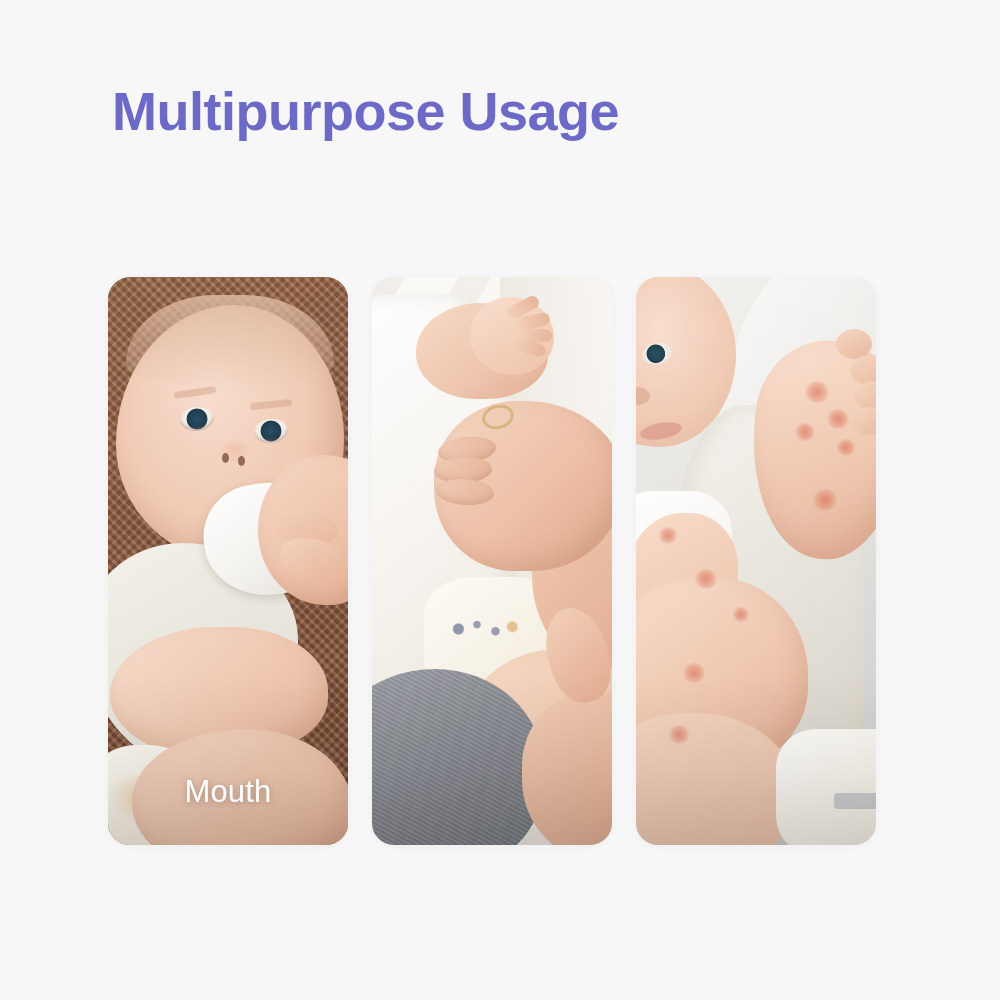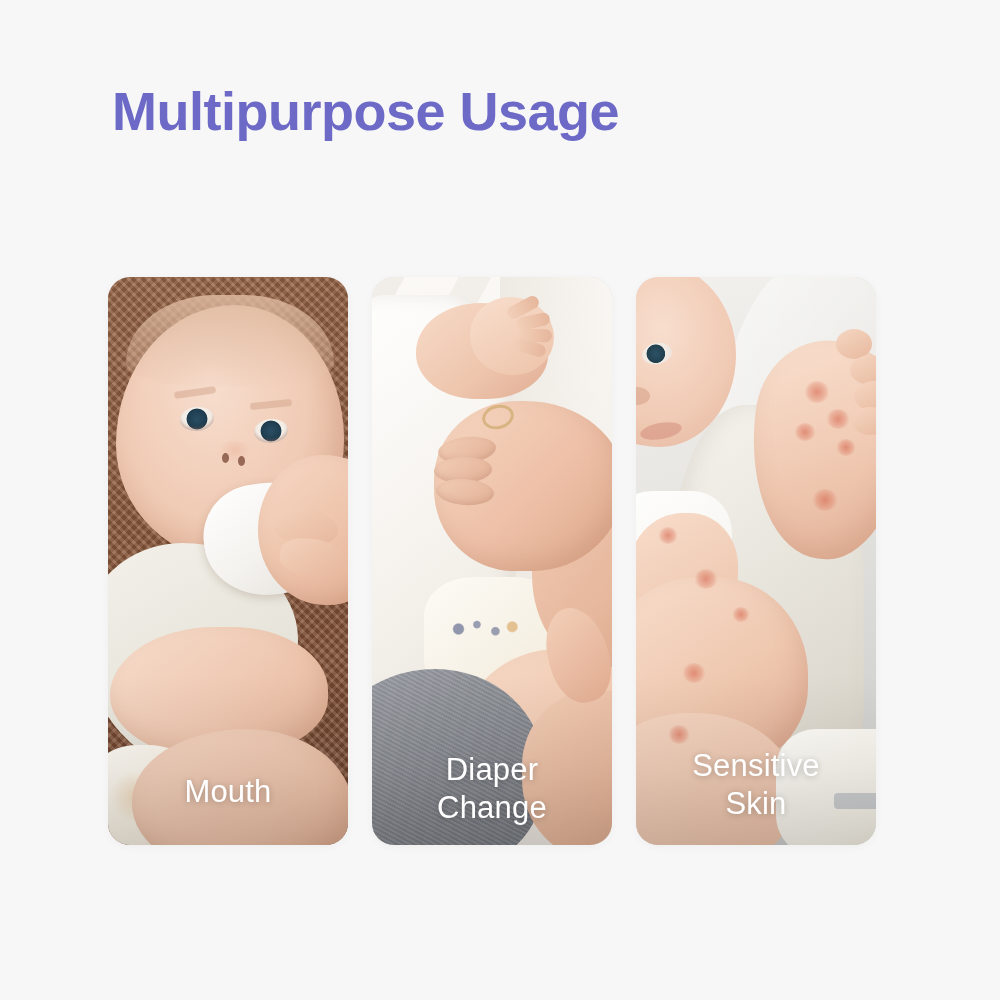--- a/index.html
+++ b/index.html
@@ -489,22 +489,20 @@
             <i></i>
             <i></i>
             <i></i>
           </div>
         <div class="c2-ring"></div>
         <div class="c2-knee"></div>
         <div class="c2-bottomhand"></div>
         <div class="c2-thumb"></div>
         <div class="fade-bottom"></div>
       </div>
-      <div class="caption">Diaper
-Change</div>
     </div>
 
     <div class="card card-3">
       <div class="photo">
         <div class="c3-bg"></div>
         <div class="c3-sheet"></div>
         <div class="c3-torso"></div>
         <div class="c3-head"></div>
         <div class="c3-eye"></div>
         <div class="c3-nose"></div>
@@ -528,18 +526,16 @@
         <div class="spot" style="left:200px; top:162px; width:20px; height:17px;"></div>
         <div class="spot" style="left:176px; top:212px; width:26px; height:22px;"></div>
         <div class="spot" style="left:58px;  top:292px; width:24px; height:20px;"></div>
         <div class="spot" style="left:22px;  top:250px; width:20px; height:17px;"></div>
         <div class="spot" style="left:46px;  top:386px; width:24px; height:20px;"></div>
         <div class="spot" style="left:32px;  top:448px; width:22px; height:19px;"></div>
         <div class="spot" style="left:96px;  top:330px; width:18px; height:15px;"></div>
 
         <div class="fade-bottom"></div>
       </div>
-      <div class="caption">Sensitive
-Skin</div>
     </div>
 
   </div>
 </div>
 
 </body></html>

